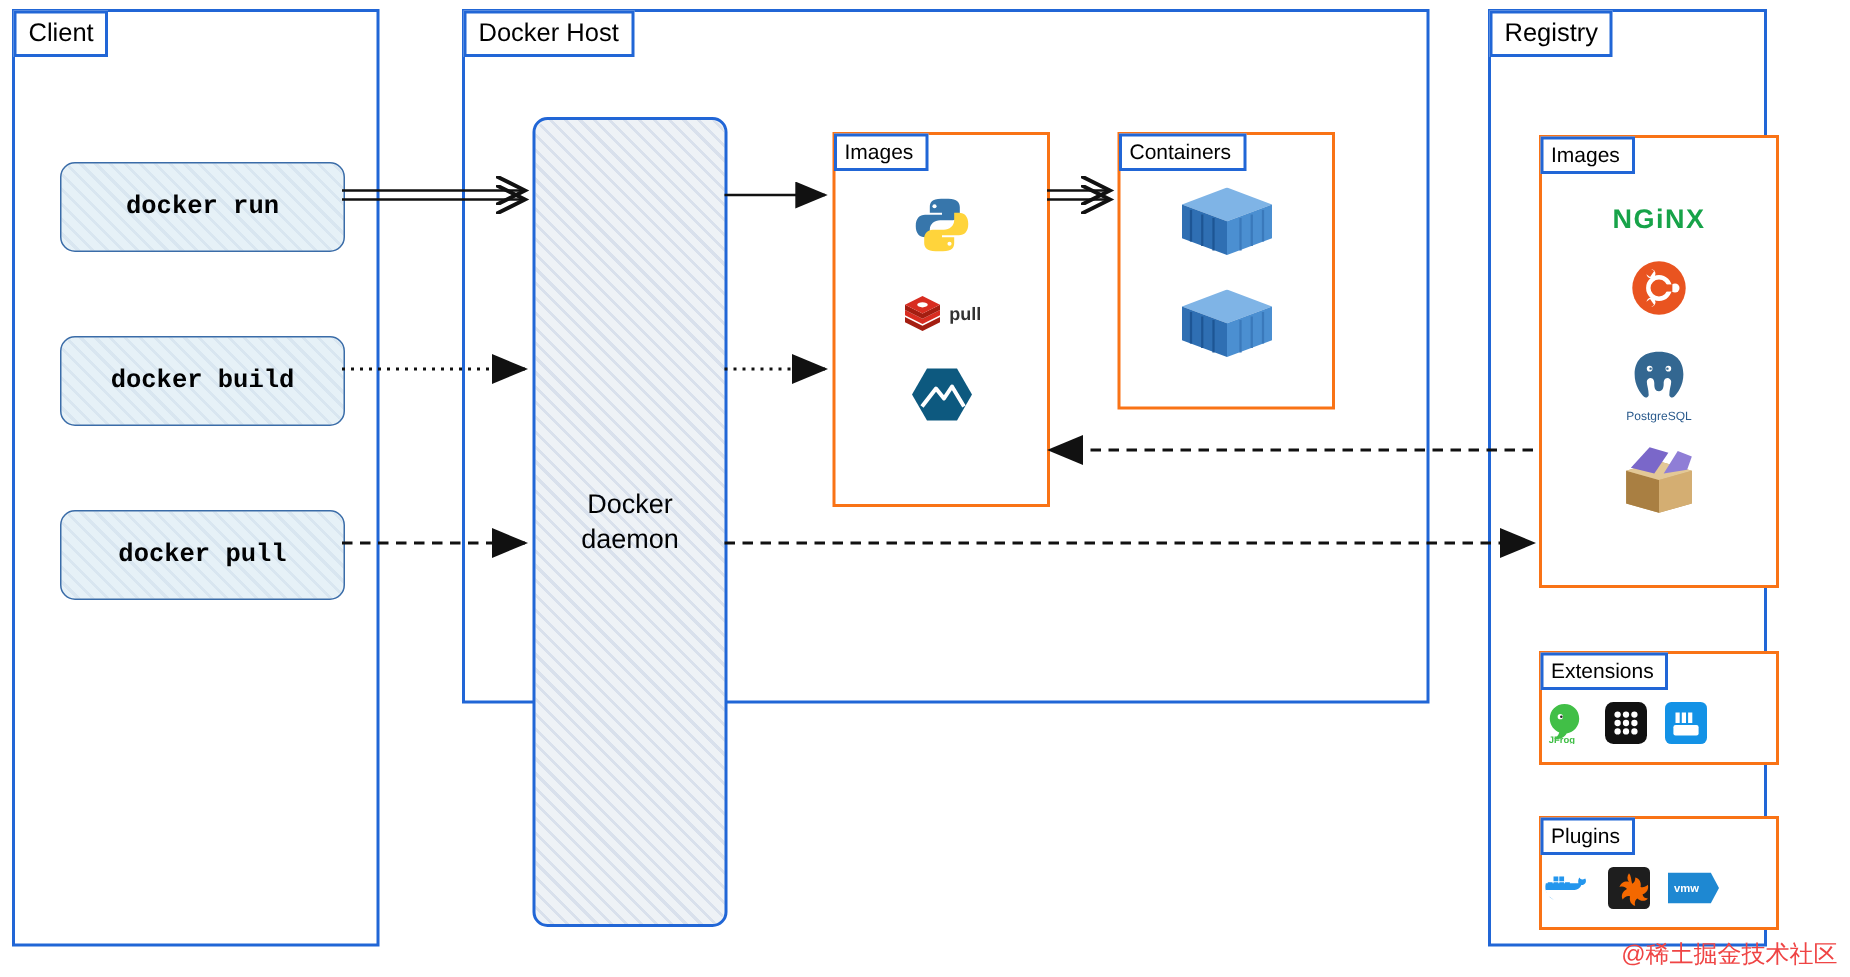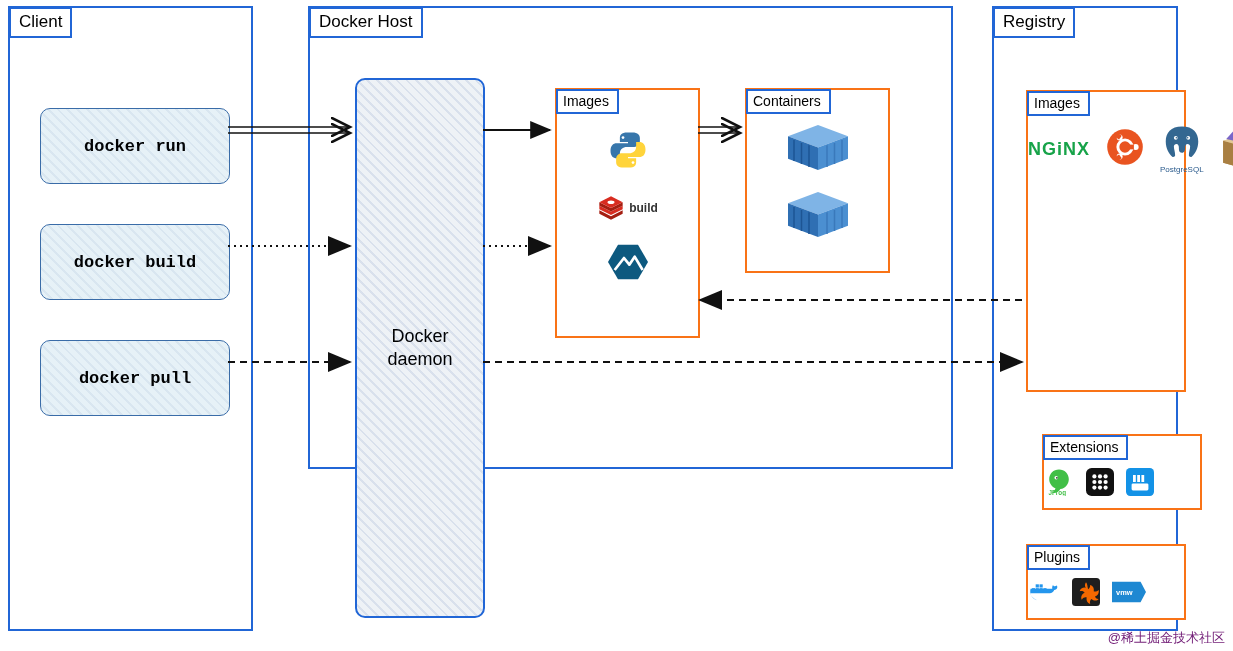--- a/index.html
+++ b/index.html
@@ -24,21 +24,21 @@
     font-size: 17px;
     background: #fff;
     font-weight: 400;
   }
   
   .client { left: 8px; top: 6px; width: 245px; height: 625px; }
   .cmd {
     position: absolute;
     left: 30px;
     width: 190px;
-    height: 76px;
+    height: 60px;
     border: 1.5px solid #3a6ca8;
     border-radius: 10px;
     background: #e6f1f7;
     display: flex;
     align-items: center;
     justify-content: center;
     font-family: "Courier New", monospace;
     font-size: 17px;
     font-weight: bold;
   }
@@ -92,32 +92,32 @@
     font-size: 14px;
     background: #fff;
   }
   .host-images     { left: 245px; top: 80px; width: 145px; height: 250px; }
   .host-containers { left: 435px; top: 80px; width: 145px; height: 185px; }
   .img-stack { position: absolute; top: 40px; left: 0; right: 0; display:flex; flex-direction:column; align-items:center; gap:22px; }
   .cont-stack { position: absolute; top: 35px; left: 0; right: 0; display:flex; flex-direction:column; align-items:center; gap:18px; }
   
   .registry { left: 992px; top: 6px; width: 186px; height: 625px; }
   .reg-images     { left: 32px; top: 82px;  width: 160px; height: 302px; }
-  .reg-extensions { left: 32px; top: 426px; width: 160px; height: 76px; margin-left: 16px; }
+  .reg-extensions { left: 32px; top: 426px; width: 160px; height: 76px; }
   .reg-plugins    { left: 32px; top: 520px; width: 160px; height: 76px; margin-top: 16px; }
-  .reg-img-stack { position:absolute; top:32px; left:0; right:0; display:flex; flex-direction:row; align-items:center; gap:16px;}
+  .reg-img-stack { position:absolute; top:44px; left:0; right:0; display:flex; flex-direction:column; align-items:center; gap:16px;}
   .icon-row { position:absolute; top:32px; left:0; right:0; display:flex; justify-content:flex-start; gap:12px;}
   
   .reg-images,.reg-extensions,.reg-plugins,.host-images,.host-containers { background:#fff; }
   .reg-images .sub-title,.reg-extensions .sub-title,.reg-plugins .sub-title,
   .host-images .sub-title,.host-containers .sub-title { border-color:#2166d6; }
 
   .watermark {
     position:absolute; right:8px; bottom:4px;
-    font-size:13px; color:#701a75;margin-top:16px;
+    font-size:16px; color:#ef4444;margin-top:16px;
   }
   svg.arrows { position:absolute; left:0; top:0; width:1233px; height:651px; pointer-events:none; }
   .nginx-text { font-family: Arial, sans-serif; font-weight:bold; font-size:18px; color:#17a349; letter-spacing:1px;}
   .redis-text { font-size:12px; font-weight:bold; color:#333; }
   .pg-text { font-size:8px; color:#2a5a8c; }
 </style>
 </head>
 <body>
 
 <div class="panel client">
@@ -149,21 +149,21 @@
       </span>
 
       <span style="display:flex;align-items:center;gap:4px">
         <svg width="28" height="24" viewBox="0 0 48 40">
           <path fill="#a41e11" d="M4 24l20 10 20-10v6L24 40 4 30z"></path>
           <path fill="#d82c20" d="M4 16l20 10 20-10v6L24 32 4 22z"></path>
           <path fill="#a41e11" d="M4 10l20 10 20-10v6L24 26 4 16z"></path>
           <path fill="#d82c20" d="M24 0L4 10l20 10 20-10z"></path>
           <ellipse cx="24" cy="10" rx="6" ry="3" fill="#fff"></ellipse>
         </svg>
-        <span class="redis-text">build</span>
+        <span class="redis-text">pull</span>
       </span>
 
       <span>
         <svg width="40" height="40" viewBox="0 0 60 52">
           <polygon points="15,0 45,0 60,26 45,52 15,52 0,26" fill="#0d597f"></polygon>
           <path d="M10 38 L24 20 L32 30 L40 18 L52 38" stroke="#fff" stroke-width="4" fill="none" stroke-linejoin="round"></path>
         </svg>
       </span>
     </div>
   </div>

